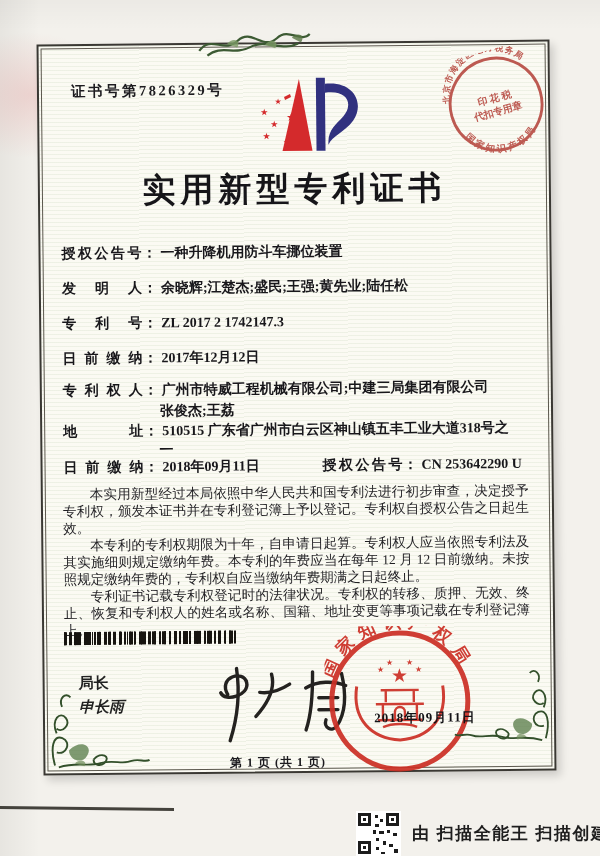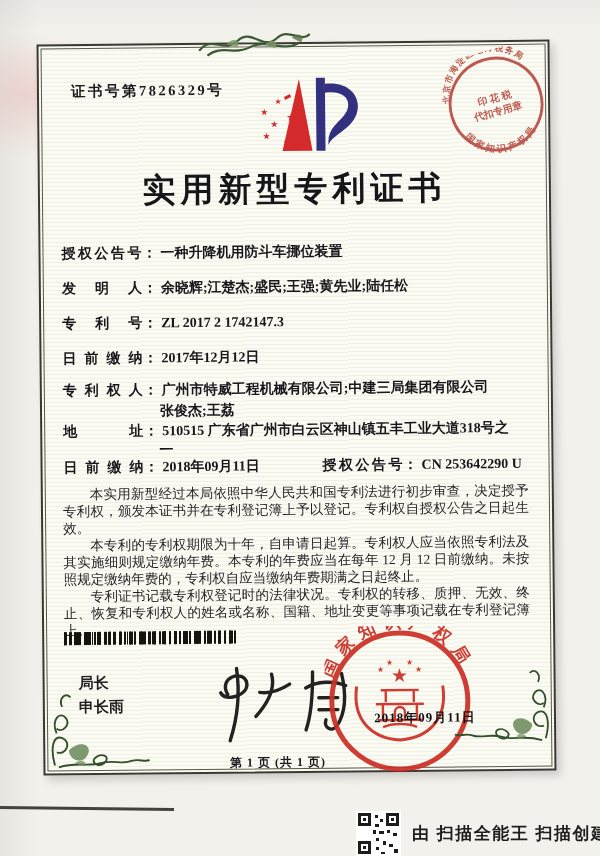--- a/index.html
+++ b/index.html
@@ -51,21 +51,21 @@
   .paras p{margin:0;text-indent:2em;}
   .barcode{position:absolute;left:20px;top:586px;width:172px;height:13px;
     background:
       repeating-linear-gradient(90deg,#17140f 0 2px,rgba(0,0,0,0) 2px 5px),
       repeating-linear-gradient(90deg,#17140f 0 1px,rgba(0,0,0,0) 1px 7px),
       repeating-linear-gradient(90deg,#17140f 0 3px,rgba(0,0,0,0) 3px 11px);
   }
   .role{position:absolute;left:34px;top:628px;font-family:"Liberation Sans","DejaVu Sans",sans-serif;
     font-size:15px;font-weight:700;color:#222;}
   .rname{position:absolute;left:34px;top:652px;font-family:"Liberation Sans","DejaVu Sans",sans-serif;
-    font-size:15px;font-weight:700;color:#222;}
+    font-size:15px;font-weight:700;color:#222;font-style:italic;}
   .sig{position:absolute;left:155px;top:618px;width:165px;height:90px;}
   .bigseal{position:absolute;left:280px;top:583px;width:150px;height:150px;opacity:.93;}
   .sealdate{position:absolute;left:300px;top:666px;width:160px;text-align:center;
     font-size:13px;font-weight:700;color:#131316;letter-spacing:1px;z-index:6;}
   .pagefoot{position:absolute;left:0;top:710px;width:100%;text-align:center;
     font-size:12px;font-weight:700;color:#1c1b1f;transform:translateX(-22px);letter-spacing:1px;}
   .fl-bl{position:absolute;left:3px;bottom:3px;width:104px;height:90px;}
   .fl-br{position:absolute;right:2px;bottom:3px;width:100px;height:132px;transform:scaleX(-1);}
   .topflourish{position:absolute;left:197px;top:25px;width:115px;height:36px;z-index:5;transform:rotate(-2deg);}
   .coverline{position:absolute;left:0px;top:807px;width:174px;height:3px;background:#44423c;transform:rotate(0.6deg);}

